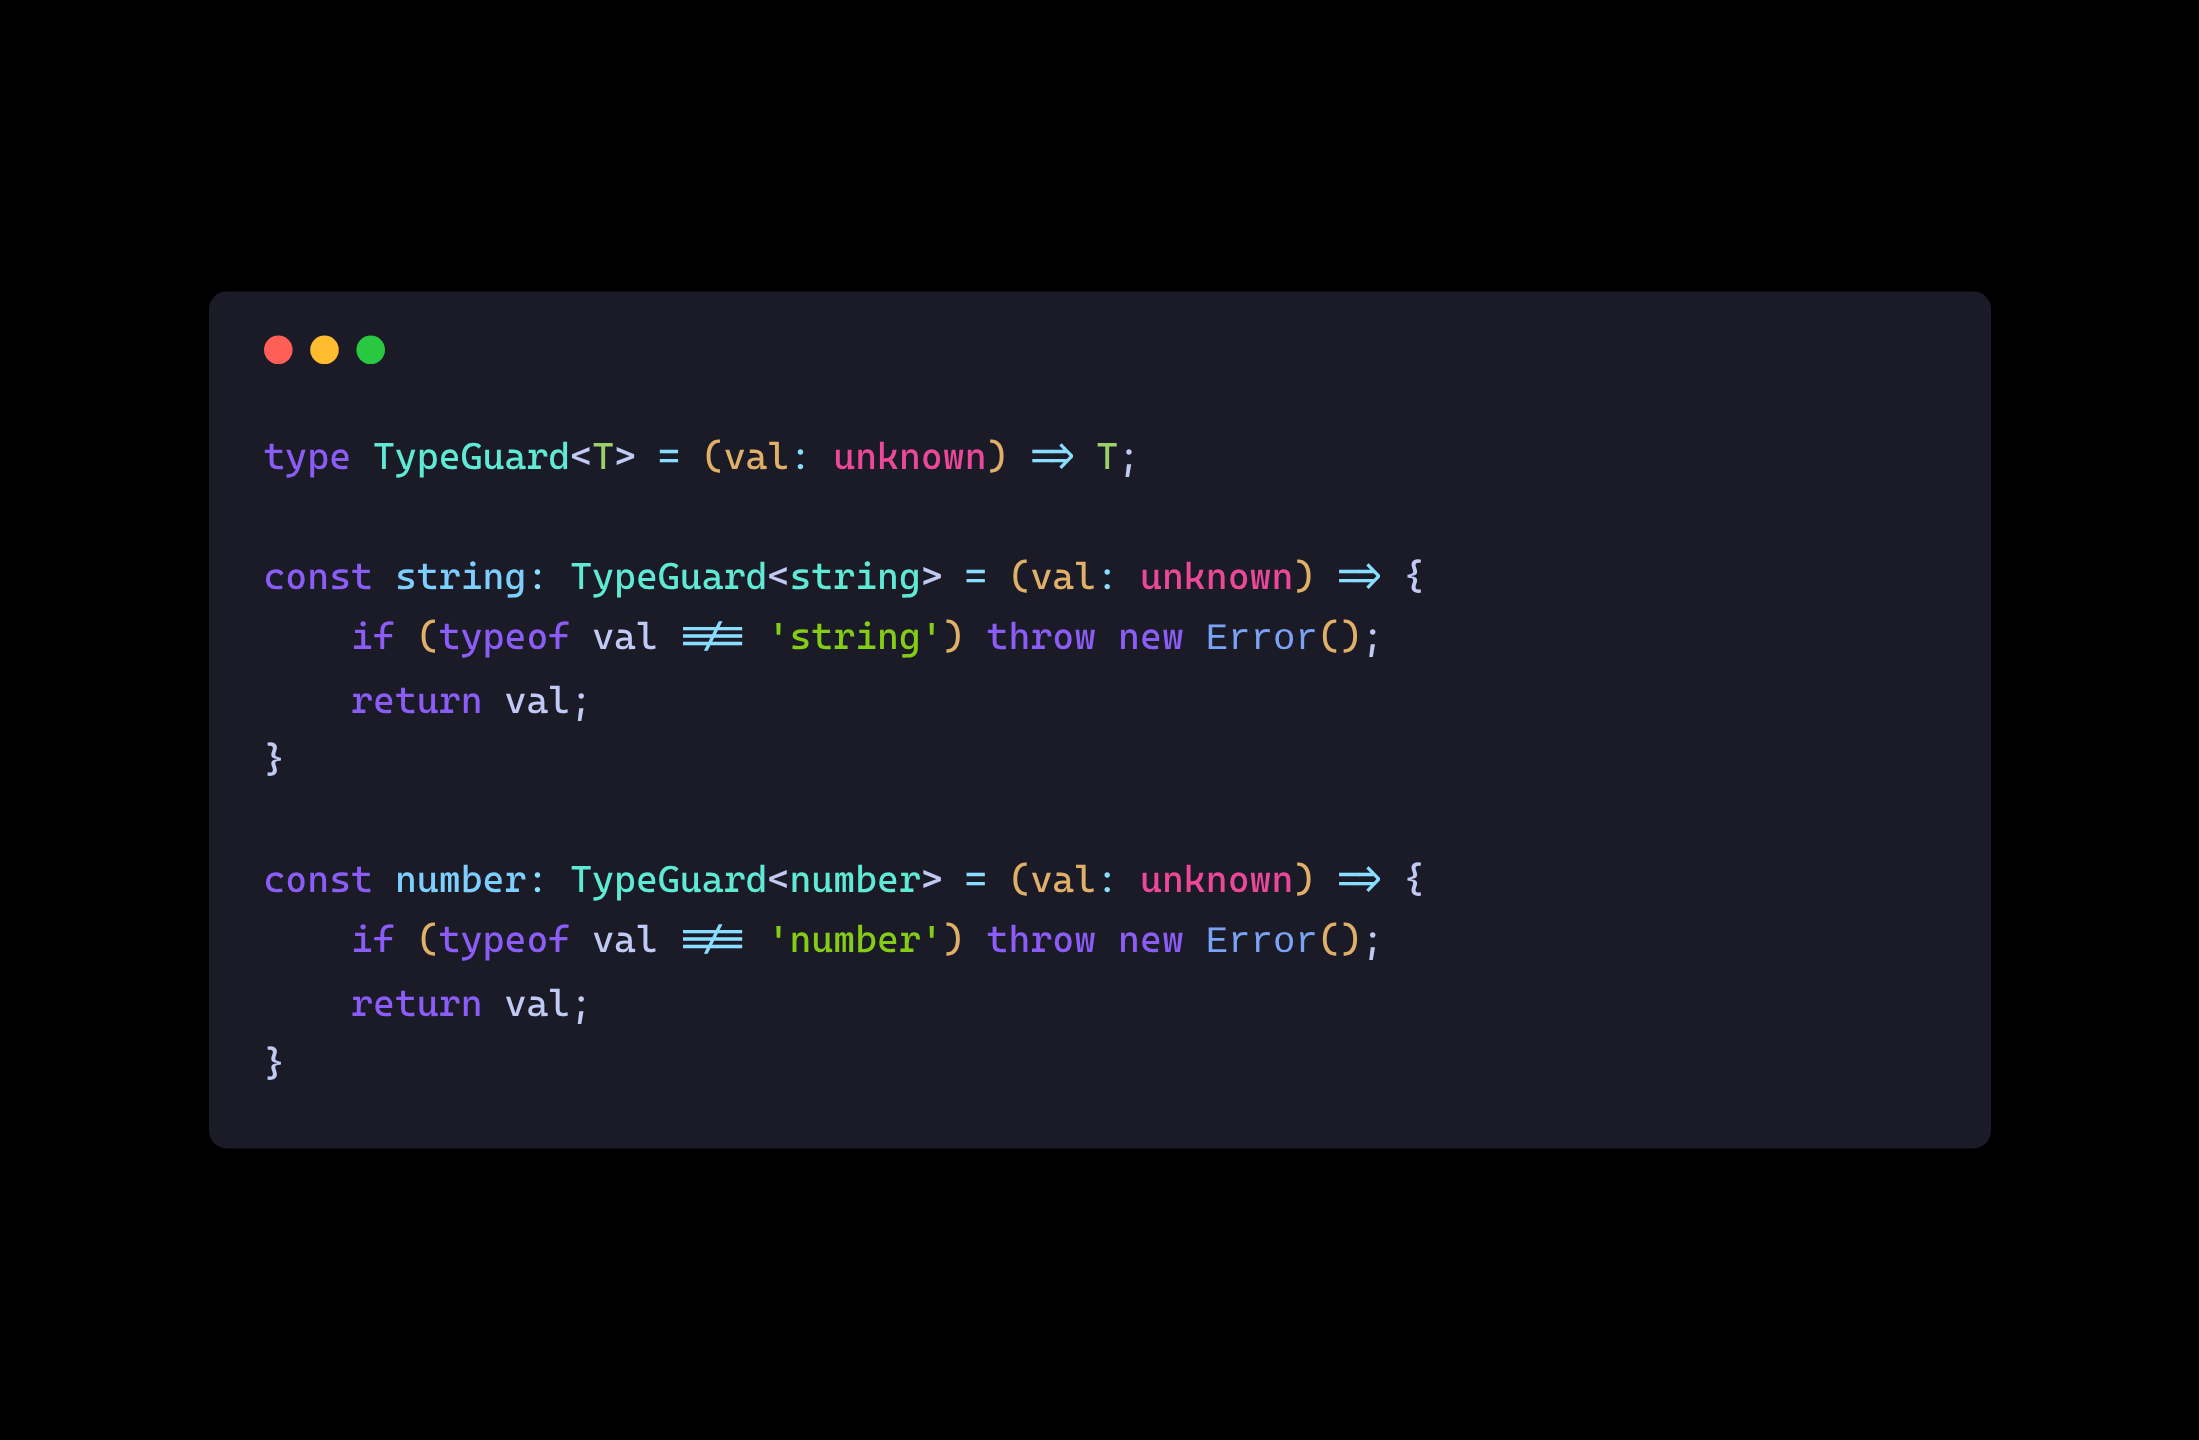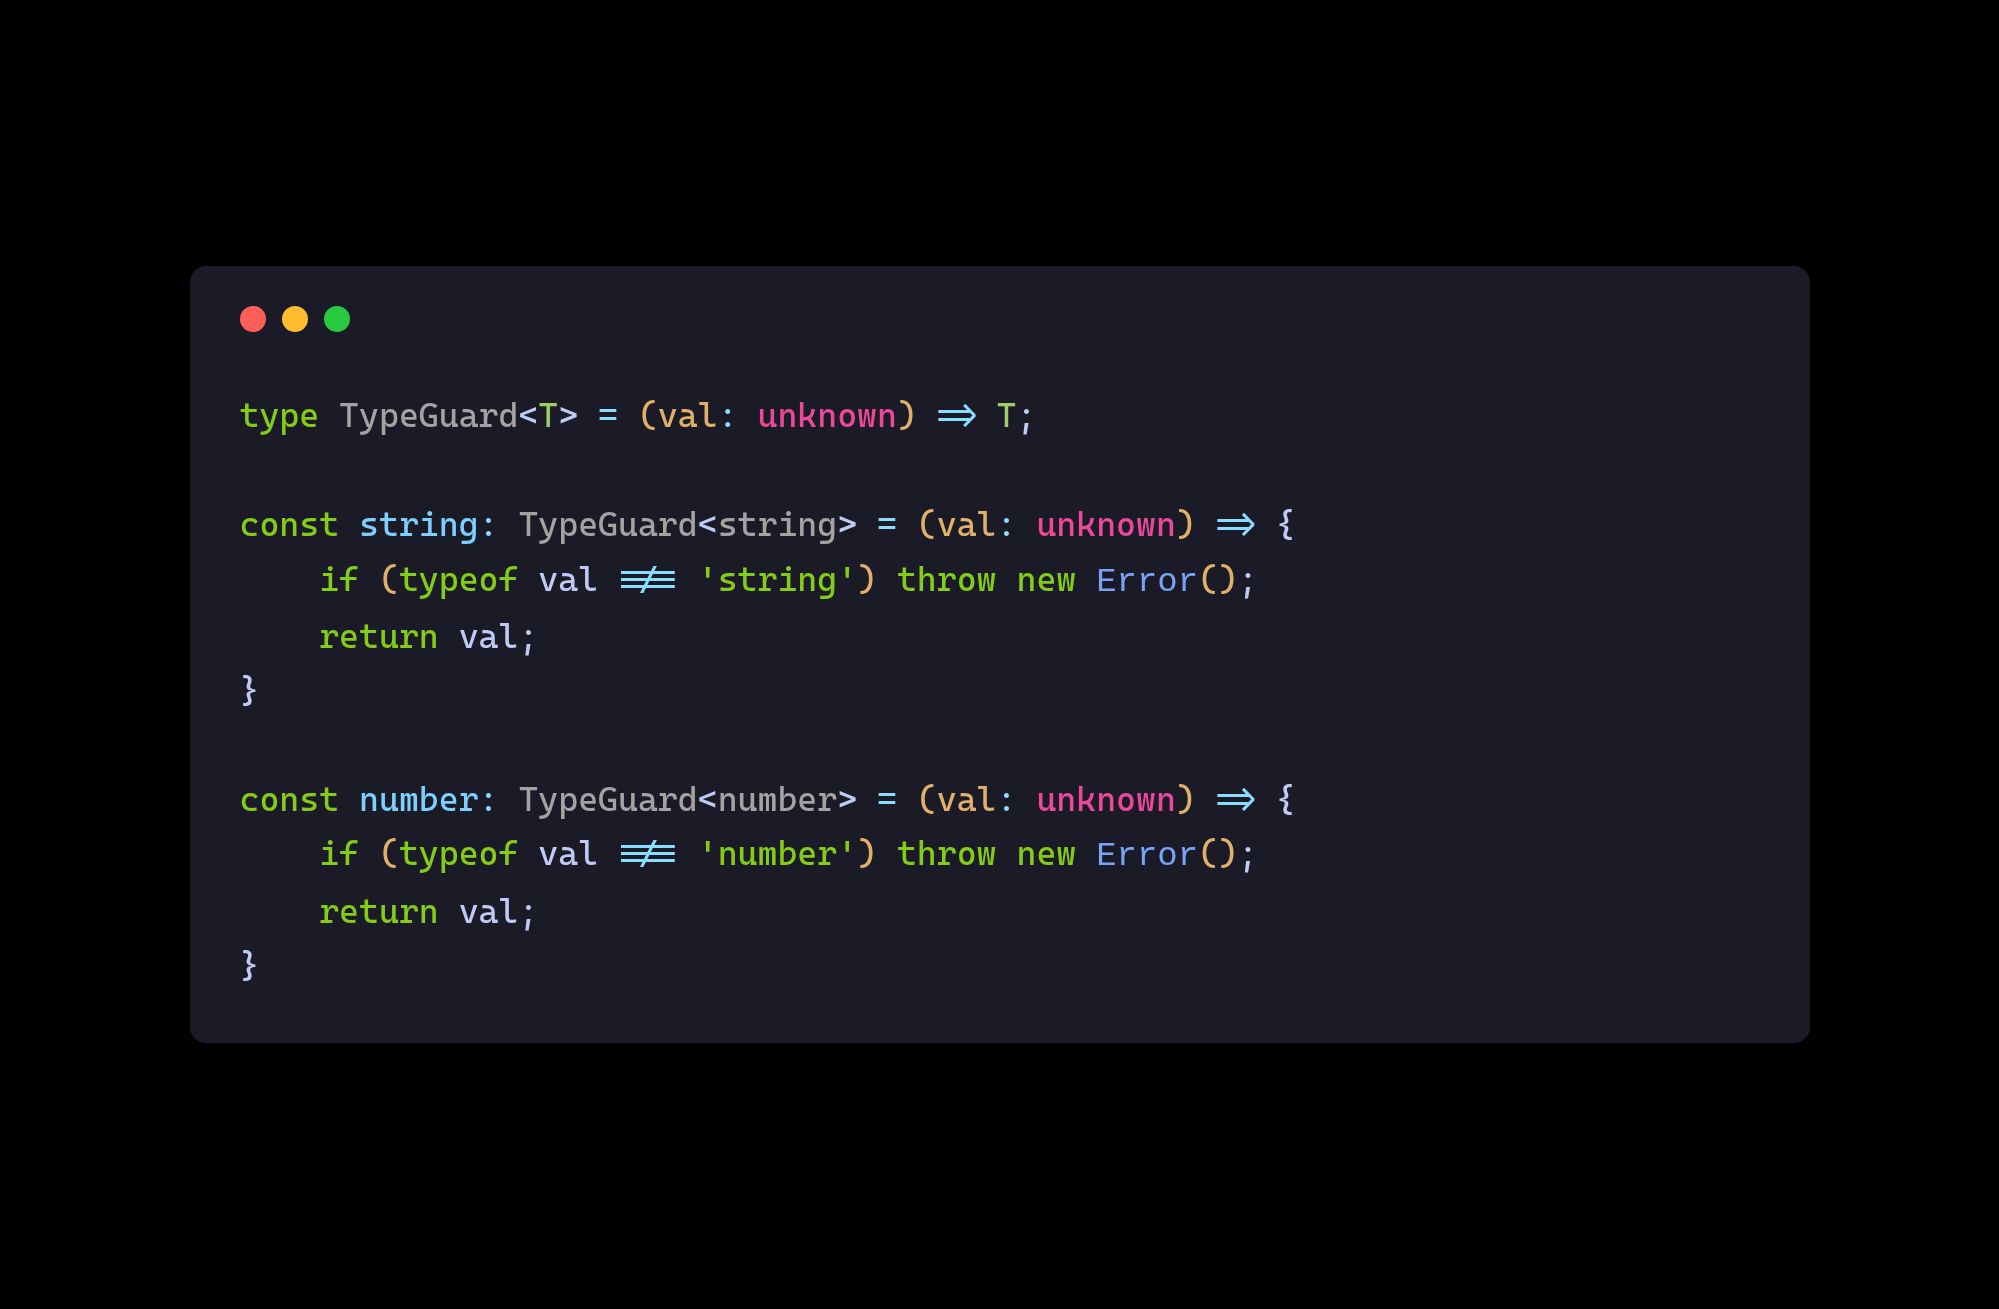--- a/index.html
+++ b/index.html
@@ -51,25 +51,25 @@
     }
 
     .code-content {
       font-size: 34px;
       line-height: 1.6;
       white-space: pre;
       font-family: 'SF Mono', Monaco, 'Cascadia Code', 'Roboto Mono', Consolas, 'Courier New', monospace;
     }
 
     .tk-keyword {
-      color: #84cc16;
+      color: #8b5cf6;
     }
 
     .tk-type {
-      color: #a3a3a3;
+      color: #5eead4;
     }
 
     .tk-typeparam {
       color: #9ece6a;
     }
 
     .tk-punct {
       color: #c0caf5;
     }
 

